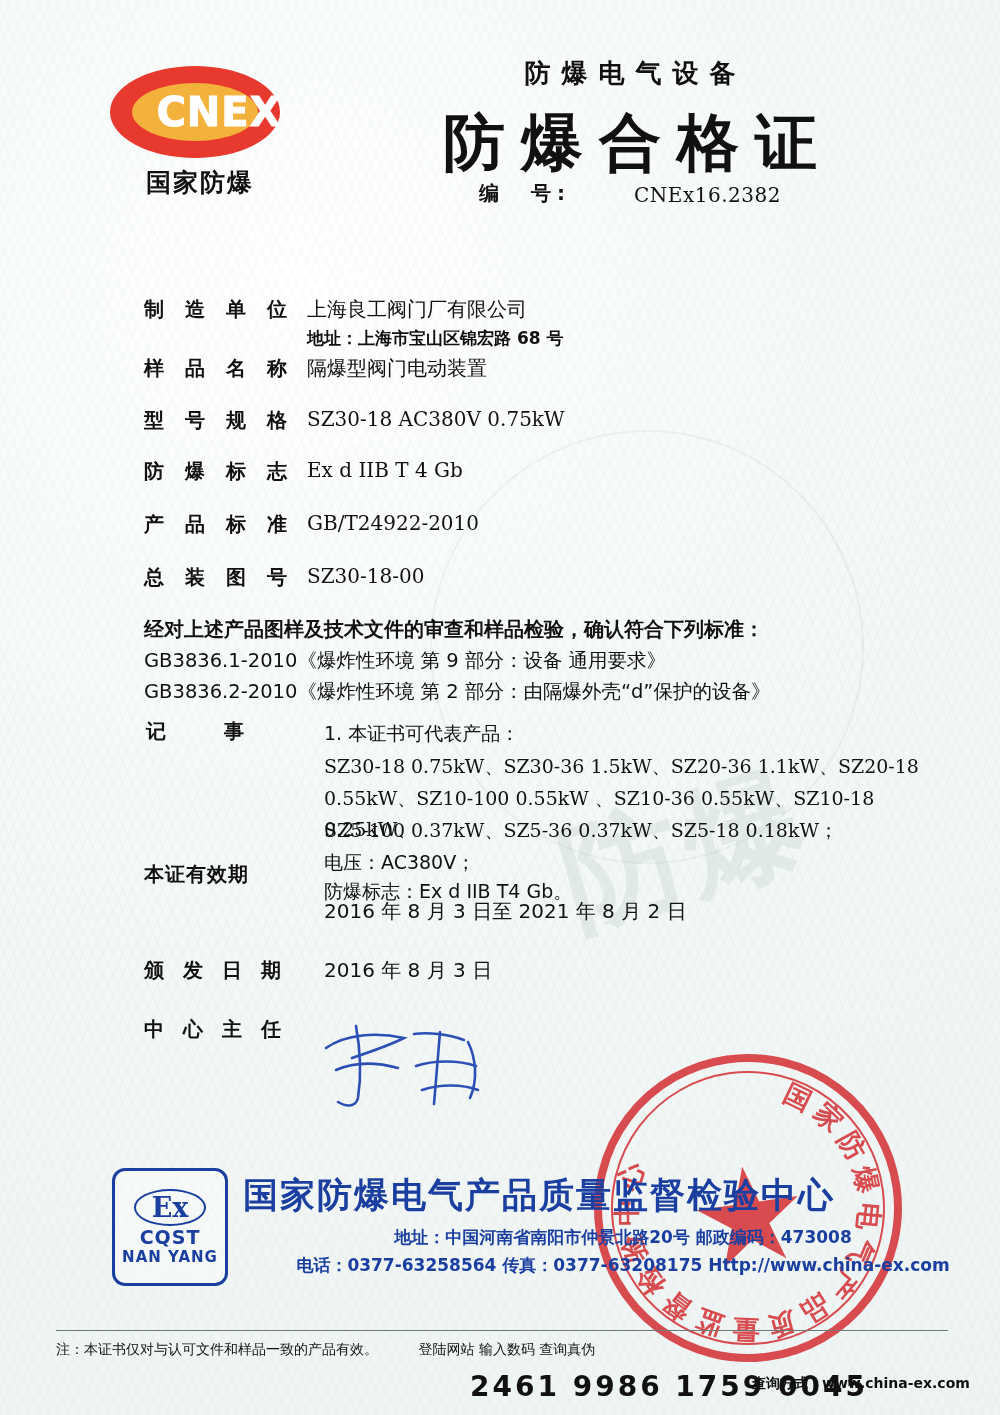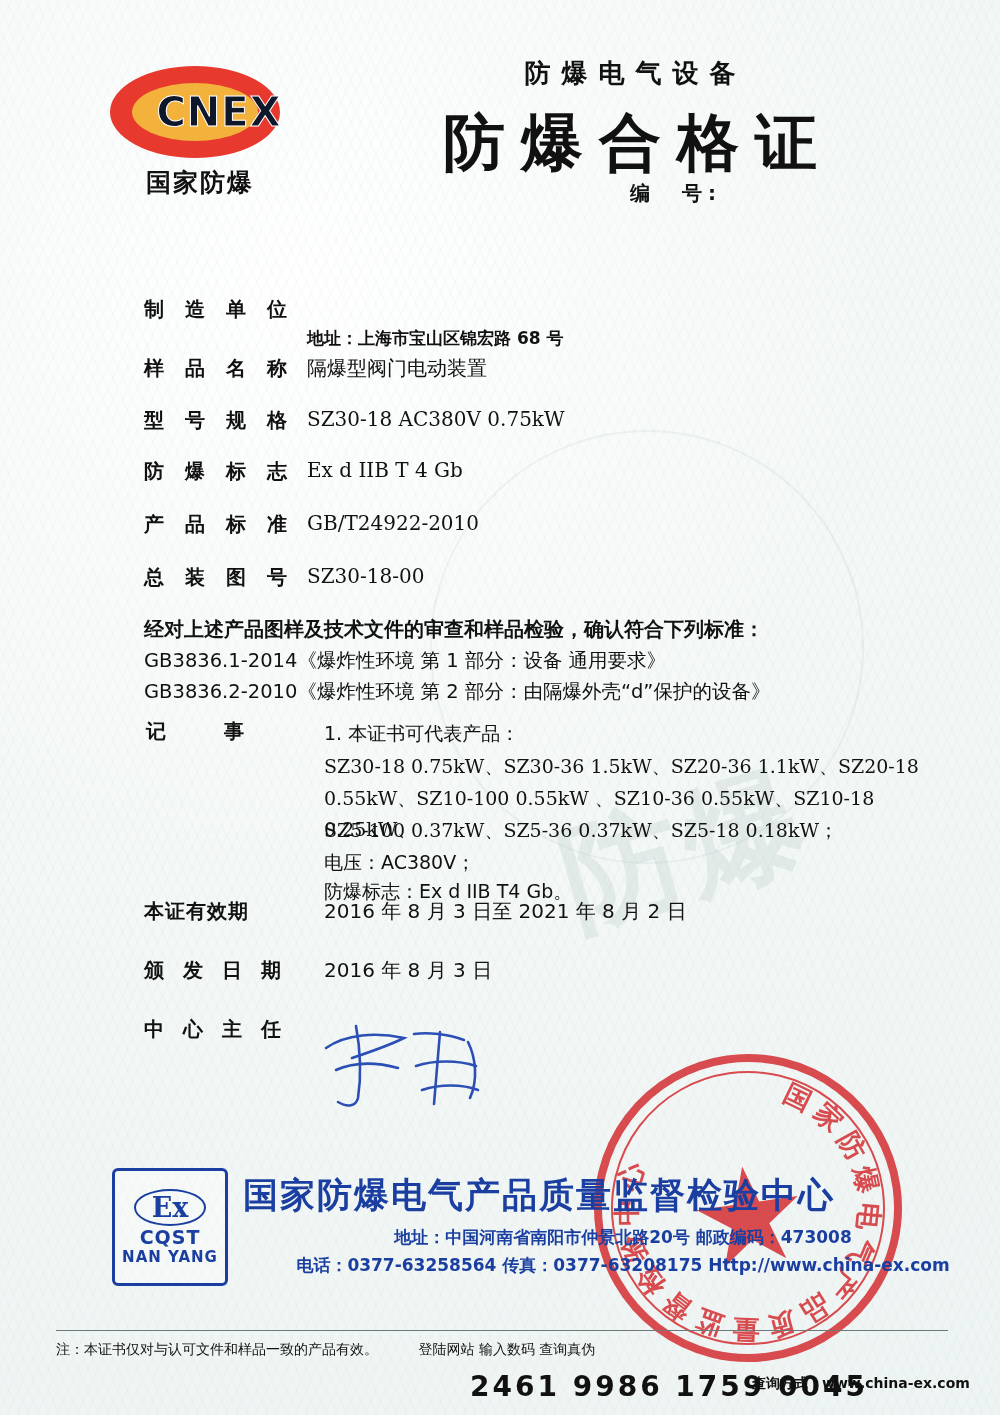--- a/index.html
+++ b/index.html
@@ -56,21 +56,21 @@
   }
   .cnex-oval .inner{
     width:126px;height:58px;border-radius:50%;
     background:#f3b23c;
     position:absolute;left:22px;top:17px;
   }
   .cnex-text{
     position:relative;z-index:3;
     font-family:"DejaVu Sans","Liberation Sans",sans-serif;
     font-weight:700;font-size:40px;letter-spacing:1px;
-    color:#0f172a;
+    color:#ffffff;
     margin-left:48px;
     -webkit-text-stroke:1px #fff;
   }
   .cnex-sub{
     margin-top:8px;font-size:25px;font-weight:700;color:#111;
     letter-spacing:2px;
   }
   .title-block{position:absolute;left:300px;top:0;width:660px;text-align:center;}
   .title-small{
     font-size:26px;letter-spacing:11px;font-weight:700;color:#111;
@@ -128,21 +128,21 @@
   
   .seal{
     position:absolute;left:588px;top:1048px;width:320px;height:320px;
     pointer-events:none;
   }
 
   
   .ex-badge{
     position:absolute;left:112px;top:1168px;
     width:110px;height:112px;
-    border:3px solid #1a3fa0;border-radius:6px;
+    border:3px solid #1a3fa0;border-radius:13px;
     color:#1a3fa0;text-align:center;
     display:flex;flex-direction:column;align-items:center;justify-content:center;
     background:rgba(255,255,255,.35);
   }
   .ex-badge .ex-oval{
     border:2.5px solid #1a3fa0;border-radius:50%;
     padding:1px 16px;font-size:27px;font-weight:700;
     font-family:"DejaVu Serif","Liberation Serif",serif;
   }
   .ex-badge .cqst{font-size:19px;font-weight:700;margin-top:0;letter-spacing:1px;}
@@ -195,54 +195,55 @@
       <div class="cnex-sub">国家防爆</div>
     </div>
 
     <div class="title-block">
       <div class="title-small">防爆电气设备</div>
       <div class="title-big">防爆合格证</div>
     </div>
   </div>
 
   <div class="cert-no">
-    <span class="lbl">编　号:</span>
+    <span class="lbl">编　号:</span><span class="val value-serif">CNEx16.2382</span>
   </div>
 
   <div class="lbl" style="left:144px;top:296px;letter-spacing:7px;">制 造 单 位</div>
+  <div class="value" style="left:307px;top:296px;">上海良工阀门厂有限公司</div>
   <div class="value small" style="left:307px;top:327px;font-weight:bold;">地址：上海市宝山区锦宏路 68 号</div>
 
   <div class="lbl" style="left:144px;top:355px;letter-spacing:7px;">样 品 名 称</div>
   <div class="value" style="left:307px;top:355px;">隔爆型阀门电动装置</div>
 
   <div class="lbl" style="left:144px;top:407px;letter-spacing:7px;">型 号 规 格</div>
   <div class="value value-serif" style="left:307px;top:407px;">SZ30-18   AC380V   0.75kW</div>
 
   <div class="lbl" style="left:144px;top:458px;letter-spacing:7px;">防 爆 标 志</div>
   <div class="value value-serif" style="left:307px;top:458px;">Ex d IIB T 4 Gb</div>
 
   <div class="lbl" style="left:144px;top:511px;letter-spacing:7px;">产 品 标 准</div>
   <div class="value value-serif" style="left:307px;top:511px;">GB/T24922-2010</div>
 
   <div class="lbl" style="left:144px;top:564px;letter-spacing:7px;">总 装 图 号</div>
   <div class="value value-serif" style="left:307px;top:564px;">SZ30-18-00</div>
 
   <div class="para" style="top:613px;">经对上述产品图样及技术文件的审查和样品检验，确认符合下列标准：</div>
-  <div class="para2" style="top:645px;">GB3836.1-2014《爆炸性环境 第 1 部分：设备 通用要求》</div>
+  <div class="para2" style="top:645px;">GB3836.1-2010《爆炸性环境 第 9 部分：设备 通用要求》</div>
   <div class="para2" style="top:676px;">GB3836.2-2010《爆炸性环境 第 2 部分：由隔爆外壳“d”保护的设备》</div>
 
   <div class="lbl" style="left:146px;top:718px;letter-spacing:6px;">记　　事</div>
   <div class="notes" style="top:718px;">1. 本证书可代表产品：</div>
   <div class="notes value-serif" style="top:751px;">SZ30-18  0.75kW、SZ30-36  1.5kW、SZ20-36  1.1kW、SZ20-18</div>
   <div class="notes value-serif" style="top:783px;">0.55kW、SZ10-100 0.55kW 、SZ10-36 0.55kW、SZ10-18 0.25kW、</div>
   <div class="notes value-serif" style="top:815px;">SZ5-100 0.37kW、SZ5-36 0.37kW、SZ5-18 0.18kW；</div>
   <div class="notes" style="top:847px;">电压：AC380V；</div>
   <div class="notes" style="top:876px;">防爆标志：Ex d IIB T4 Gb。</div>
 
-  <div class="lbl" style="left:144px;top:898px;letter-spacing:1px;">本证有效期</div>
+  <div class="lbl" style="left:144px;top:861px;letter-spacing:1px;">本证有效期</div>
   <div class="value" style="left:324px;top:898px;">2016 年 8 月 3 日至 2021 年 8 月 2 日</div>
 
   <div class="lbl" style="left:144px;top:957px;letter-spacing:6px;">颁 发 日 期</div>
   <div class="value" style="left:324px;top:957px;">2016 年 8 月 3 日</div>
 
   <div class="lbl" style="left:144px;top:1016px;letter-spacing:6px;">中 心 主 任</div>
 
   <div class="signature">
     <svg width="170" height="100" viewBox="0 0 170 100" fill="none">
       <g stroke="#2b4fb5" stroke-width="2.6" stroke-linecap="round" fill="none">

